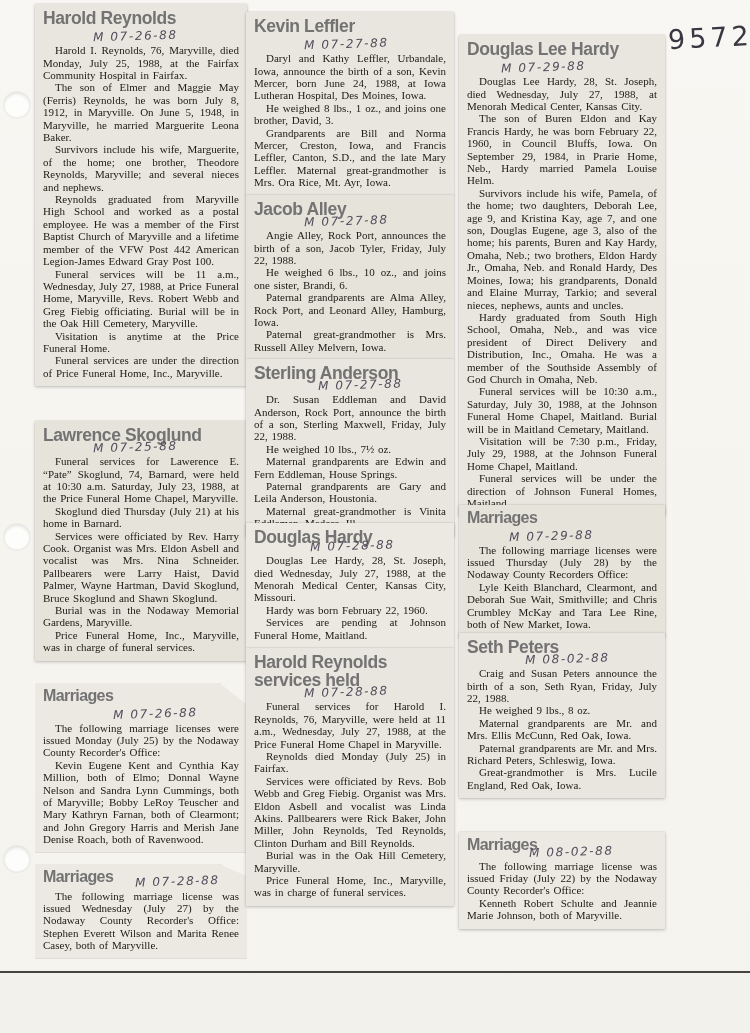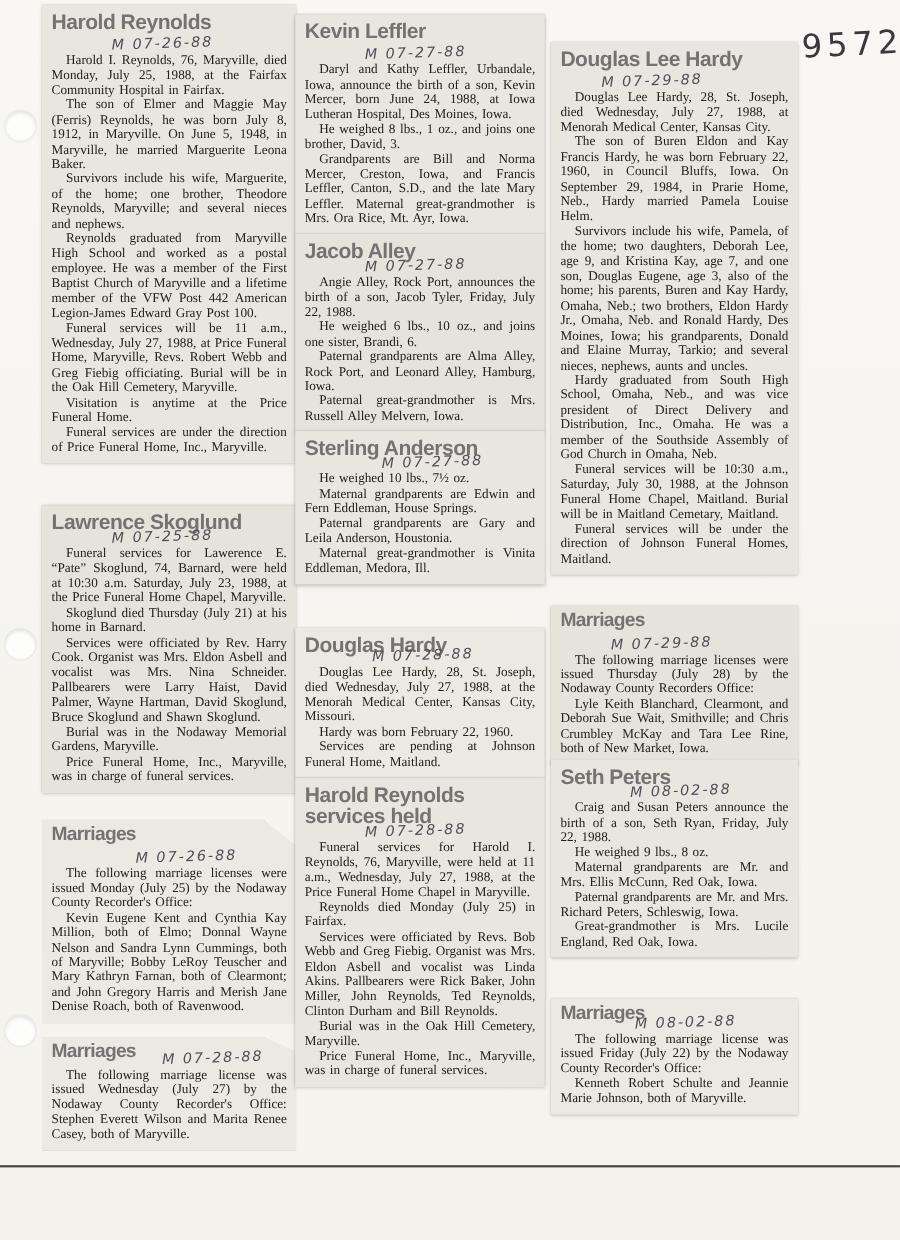--- a/index.html
+++ b/index.html
@@ -120,20 +120,21 @@
         <p>He weighed 6 lbs., 10 oz., and joins one sister, Brandi, 6.</p>
         <p>Paternal grandparents are Alma Alley, Rock Port, and Leonard Alley, Hamburg, Iowa.</p>
         <p>Paternal great-grandmother is Mrs. Russell Alley Melvern, Iowa.</p>
       </div>
   </article>
 
   <article class="clipping" style="left:246px;top:359px;width:208px;">
     <h2 class="headline">Sterling Anderson</h2>
     <div class="handwritten overlap" style="margin-left:64px;">M 07-27-88</div>
     <div class="body">
+        <p>Dr. Susan Eddleman and David Anderson, Rock Port, announce the birth of a son, Sterling Maxwell, Friday, July 22, 1988.</p>
         <p>He weighed 10 lbs., 7½ oz.</p>
         <p>Maternal grandparents are Edwin and Fern Eddleman, House Springs.</p>
         <p>Paternal grandparents are Gary and Leila Anderson, Houstonia.</p>
         <p>Maternal great-grandmother is Vinita Eddleman, Medora, Ill.</p>
       </div>
   </article>
 
   <article class="clipping lighter" style="left:246px;top:523px;width:208px;">
     <h2 class="headline">Douglas Hardy</h2>
     <div class="handwritten overlap" style="margin-left:56px;margin-top:-8px;">M 07-28-88</div>
@@ -159,20 +160,21 @@
 
   <article class="clipping" style="left:459px;top:2px;width:206px;margin-top:33px;">
     <h2 class="headline">Douglas Lee Hardy</h2>
     <div class="handwritten" style="margin-left:34px;">M 07-29-88</div>
     <div class="body">
         <p>Douglas Lee Hardy, 28, St. Joseph, died Wednesday, July 27, 1988, at Menorah Medical Center, Kansas City.</p>
         <p>The son of Buren Eldon and Kay Francis Hardy, he was born February 22, 1960, in Council Bluffs, Iowa. On September 29, 1984, in Prarie Home, Neb., Hardy married Pamela Louise Helm.</p>
         <p>Survivors include his wife, Pamela, of the home; two daughters, Deborah Lee, age 9, and Kristina Kay, age 7, and one son, Douglas Eugene, age 3, also of the home; his parents, Buren and Kay Hardy, Omaha, Neb.; two brothers, Eldon Hardy Jr., Omaha, Neb. and Ronald Hardy, Des Moines, Iowa; his grandparents, Donald and Elaine Murray, Tarkio; and several nieces, nephews, aunts and uncles.</p>
         <p>Hardy graduated from South High School, Omaha, Neb., and was vice president of Direct Delivery and Distribution, Inc., Omaha. He was a member of the Southside Assembly of God Church in Omaha, Neb.</p>
         <p>Funeral services will be 10:30 a.m., Saturday, July 30, 1988, at the Johnson Funeral Home Chapel, Maitland. Burial will be in Maitland Cemetary, Maitland.</p>
+        <p>Visitation will be 7:30 p.m., Friday, July 29, 1988, at the Johnson Funeral Home Chapel, Maitland.</p>
         <p>Funeral services will be under the direction of Johnson Funeral Homes, Maitland.</p>
       </div>
   </article>
 
   <article class="clipping darker" style="left:459px;top:505px;width:206px;">
     <h2 class="headline big">Marriages</h2>
     <div class="handwritten" style="margin-left:42px;">M 07-29-88</div>
     <div class="body para-gap">
         <p>The following marriage licenses were issued Thursday (July 28) by the Nodaway County Recorders Office:</p>
         <p>Lyle Keith Blanchard, Clearmont, and Deborah Sue Wait, Smithville; and Chris Crumbley McKay and Tara Lee Rine, both of New Market, Iowa.</p>

